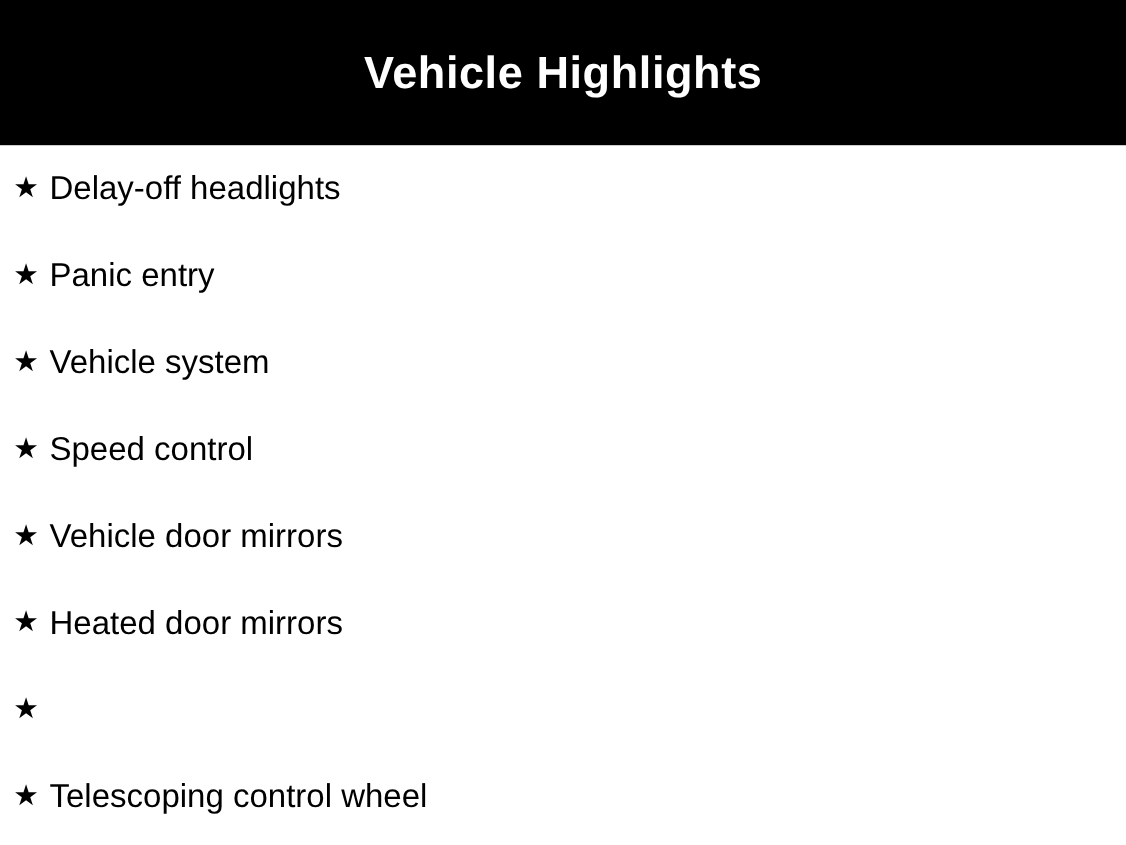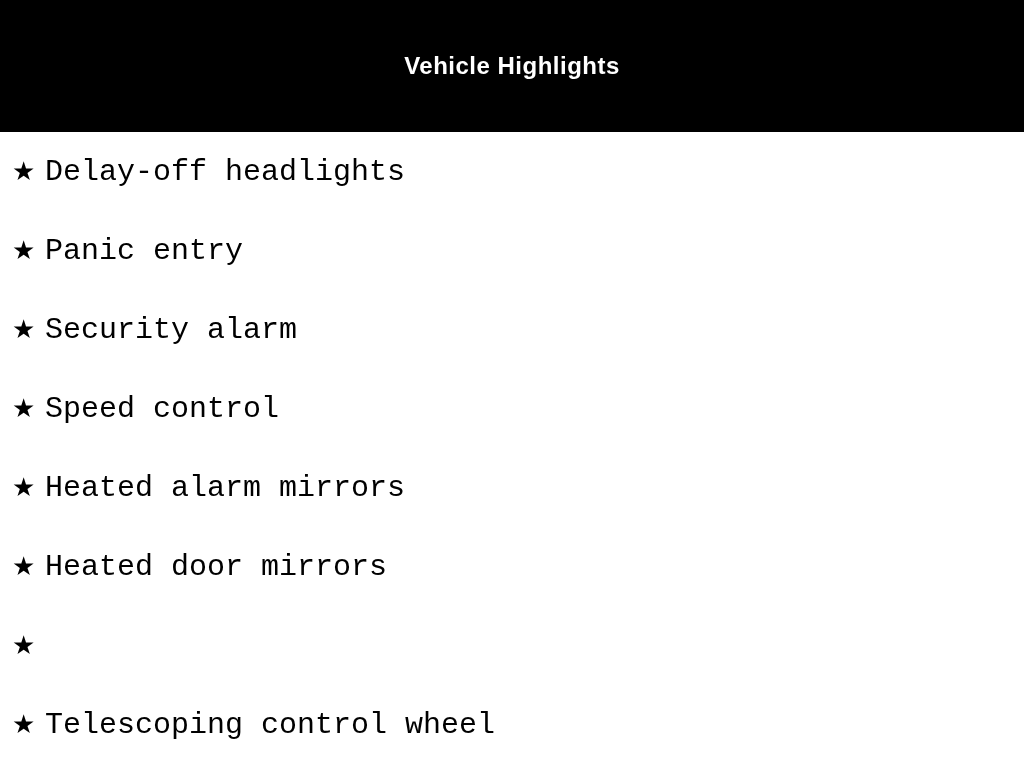--- a/index.html
+++ b/index.html
@@ -17,21 +17,21 @@
     width: 100%;
     height: 132px;
     background: var(--header-bg, #000000);
     display: flex;
     align-items: center;
     justify-content: center;
   }
   .title {
     margin: 0;
     color: var(--header-fg, #ffffff);
-    font-size: 24px;
+    font-size: 41px;
     font-weight: bold;
     letter-spacing: 0.5px;
   }
   .highlights {
     list-style: none;
     margin: 0;
     padding: 0;
   }
   .item {
     height: 79px;
@@ -46,21 +46,20 @@
     flex: 0 0 33px;
     font-size: 26px;
     line-height: 1;
     position: relative;
     top: -1px;
     
     font-family: "DejaVu Sans", sans-serif;
   }
   .label {
     white-space: nowrap;
-    font-family: Liberation Mono, monospace;
   }
 </style>
 </head>
 <body>
 
 <div class="header">
   <h1 class="title">Vehicle Highlights</h1>
 </div>
 
 <ul class="highlights">
@@ -69,31 +68,31 @@
     <span class="label">Delay-off headlights</span>
   </li>
 
   <li class="item">
     <span class="star">★</span>
     <span class="label">Panic entry</span>
   </li>
 
   <li class="item">
     <span class="star">★</span>
-    <span class="label">Security alarm</span>
+    <span class="label">Vehicle system</span>
   </li>
 
   <li class="item">
     <span class="star">★</span>
     <span class="label">Speed control</span>
   </li>
 
   <li class="item">
     <span class="star">★</span>
-    <span class="label">Heated alarm mirrors</span>
+    <span class="label">Vehicle door mirrors</span>
   </li>
 
   <li class="item">
     <span class="star">★</span>
     <span class="label">Heated door mirrors</span>
   </li>
 
   <li class="item">
     <span class="star">★</span>
   </li>

